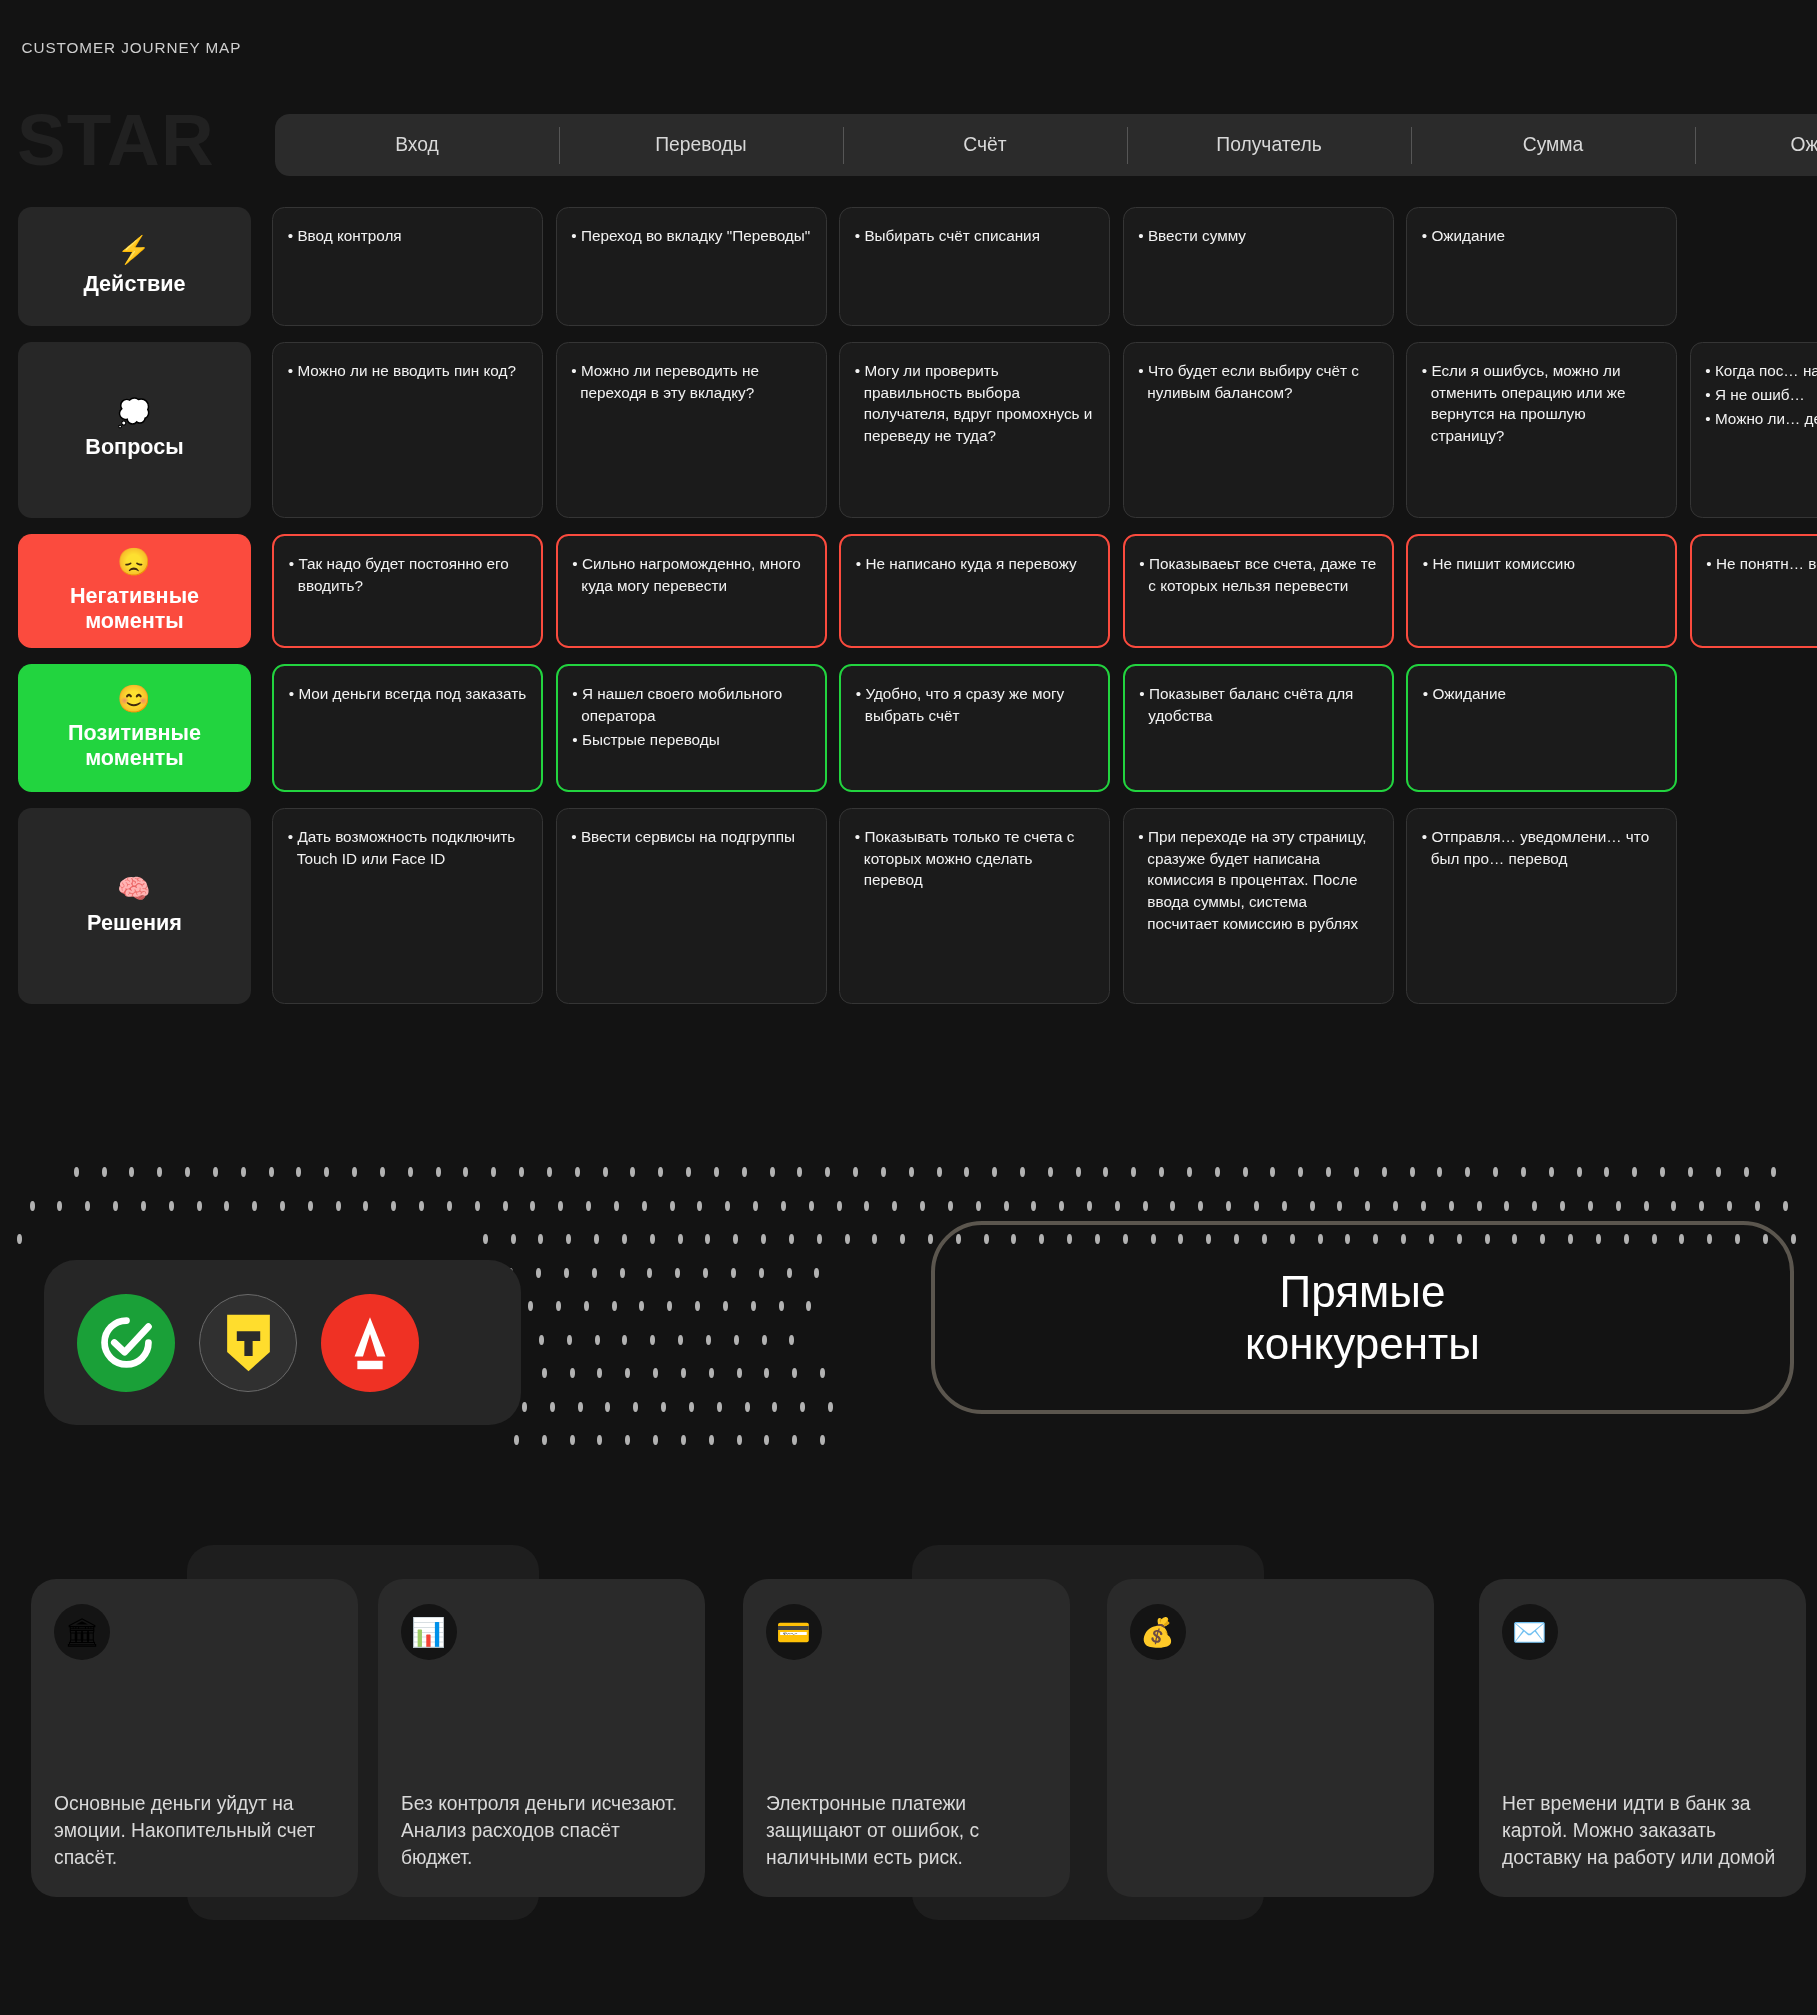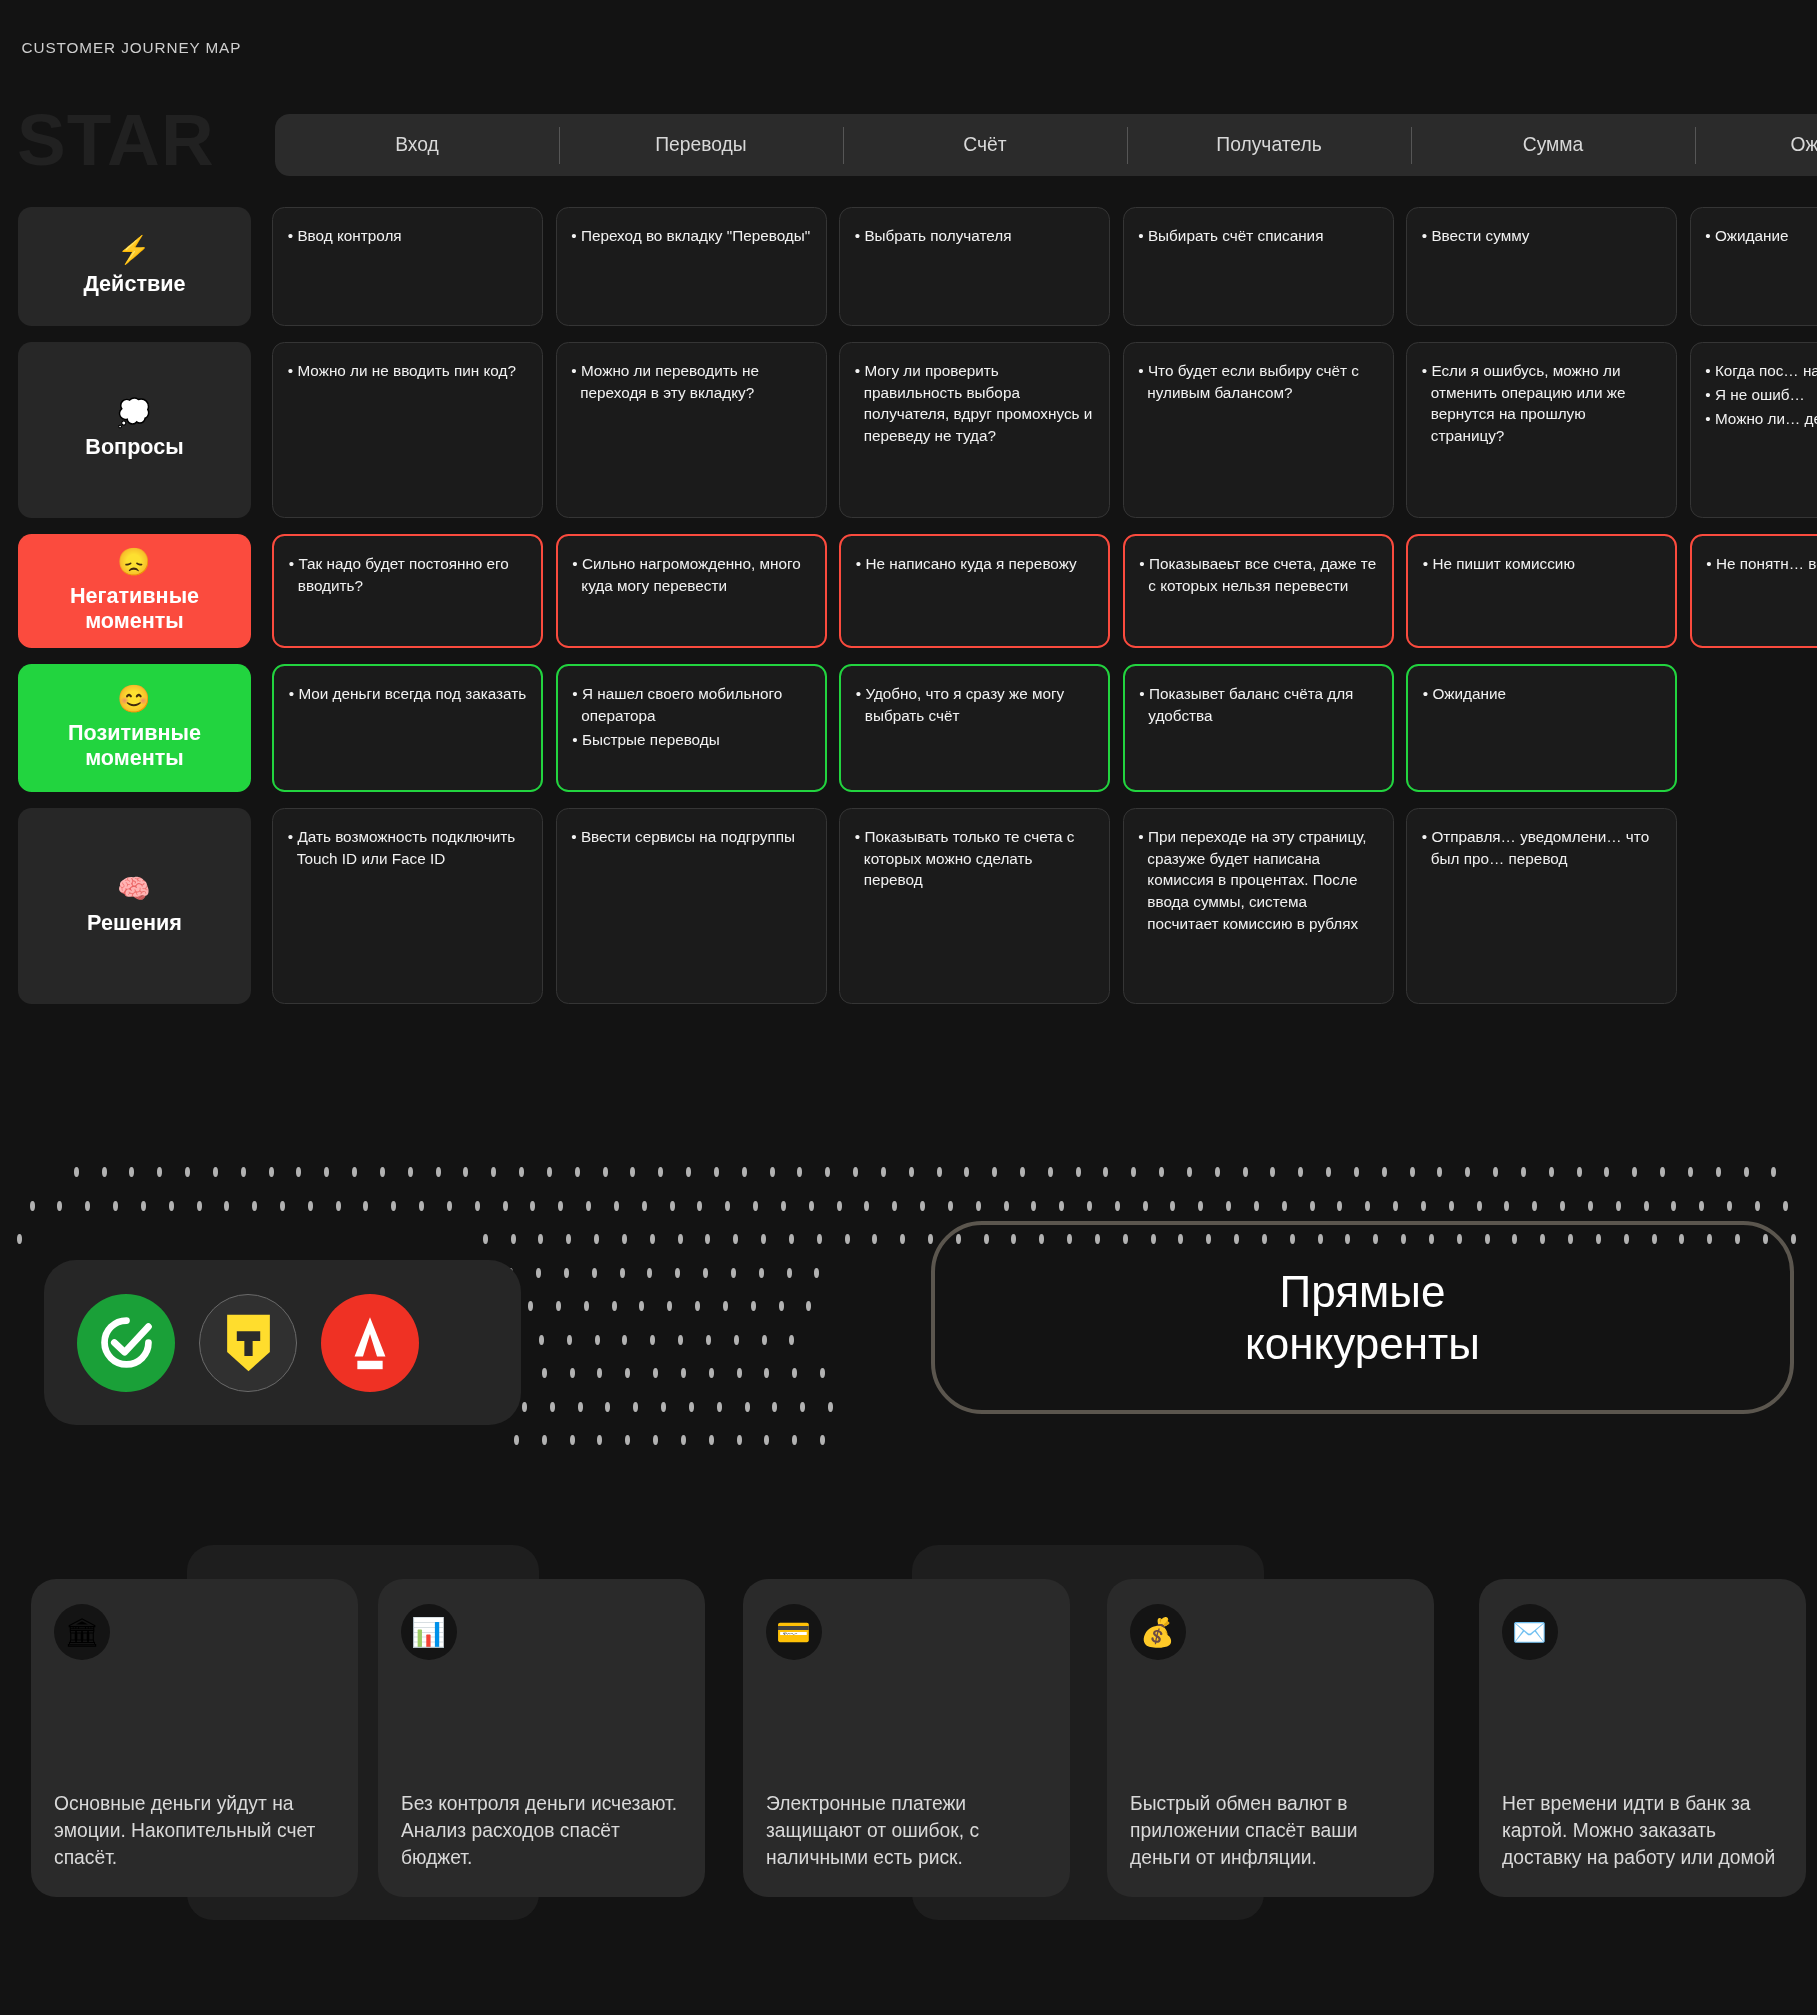--- a/index.html
+++ b/index.html
@@ -174,25 +174,20 @@
         </div>
         <div class="cards">
           <div class="card">
             <ul>
               <li>Ввод контроля</li>
             </ul>
           </div>
           <div class="card">
             <ul>
               <li>Переход во вкладку "Переводы"</li>
-            </ul>
-          </div>
-          <div class="card">
-            <ul>
-              <li>Выбрать получателя</li>
             </ul>
           </div>
           <div class="card">
             <ul>
               <li>Выбирать счёт списания</li>
             </ul>
           </div>
           <div class="card">
             <ul>
               <li>Ввести сумму</li>
@@ -638,21 +633,20 @@
       <div class="benefit" style="left: 378px;">
         <div class="ic">📊</div>
         <p>Без контроля деньги исчезают. Анализ расходов спасёт бюджет.</p>
       </div>
       <div class="benefit" style="left: 743px;">
         <div class="ic">💳</div>
         <p>Электронные платежи защищают от ошибок, с наличными есть риск.</p>
       </div>
       <div class="benefit" style="left: 1107px;">
         <div class="ic">💰</div>
-        <p>Быстрый обмен валют в приложении спасёт ваши деньги от инфляции.</p>
       </div>
       <div class="benefit" style="left: 1479px;">
         <div class="ic">✉️</div>
         <p>Нет времени идти в банк за картой. Можно заказать доставку на работу или домой</p>
       </div>
     </div>
 
 </div>
 
 

